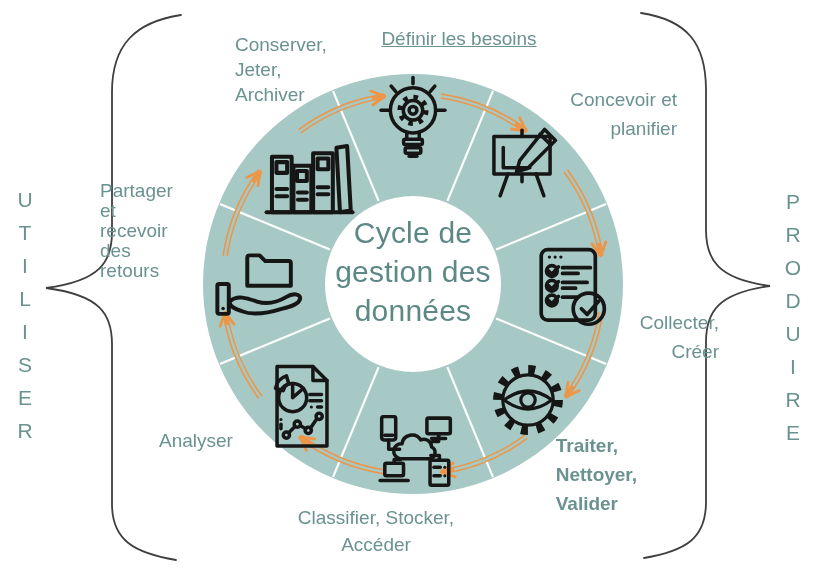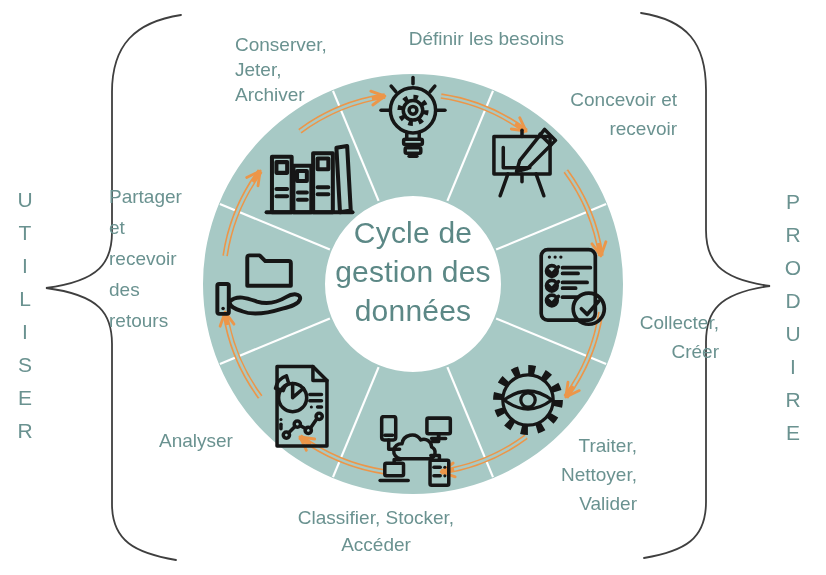--- a/index.html
+++ b/index.html
@@ -25,27 +25,27 @@
   .brace{stroke:var(--brace);stroke-width:1.8;fill:none;stroke-linecap:round;}
   .center-title{
     position:absolute;left:303px;top:213px;width:220px;text-align:center;
     font-size:30px;line-height:39px;font-weight:normal;color:var(--title);
     white-space:pre-line;letter-spacing:0.2px;
   }
   .stage-label{
     position:absolute;color:var(--text);font-size:19px;line-height:29px;
     white-space:pre-line;
   }
-  .lbl0{left:354px;top:24px;width:210px;text-align:right;}
+  .lbl0{left:354px;top:24px;width:210px;text-align:center;text-decoration:underline;}
   .lbl1{right:149px;top:85px;text-align:right;}
   .lbl2{right:107px;top:262px;text-align:right;margin-top:46px;}
-  .lbl3{right:189px;top:431px;text-align:right;}
+  .lbl3{right:189px;top:431px;text-align:left;font-weight:bold;}
   .lbl4{left:236px;top:504px;width:280px;text-align:center;line-height:27px;}
   .lbl5{left:159px;top:426px;}
-  .lbl6{left:109px;top:181px;line-height:31px;}
+  .lbl6{left:100px;top:181px;line-height:20px;}
   .lbl7{left:192px;top:32px;line-height:25px;margin-left:43px;}
   .side-letters{
     position:absolute;display:flex;flex-direction:column;align-items:center;
     color:var(--text);font-size:21px;line-height:33px;
   }
   .side-left{left:10px;top:183px;width:30px;}
   .side-right{left:777px;top:185px;width:32px;}
   .icon-box{position:absolute;}
   .icon-box svg{display:block;width:100%;height:100%;}
   .ic{stroke:var(--icon);stroke-width:4.5;fill:none;stroke-linecap:round;stroke-linejoin:round;}
@@ -119,21 +119,21 @@
     <path class="brace" d="M181,15 C135,22 112,45 112,92 L112,232 C112,262 100,281 46,288 C100,295 112,314 112,344 L112,504 C112,541 135,553 176,560"></path>
     <path class="brace" d="M641,13 C687,20 706,43 706,90 L706,230 C706,260 718,279 770,286 C718,293 706,312 706,342 L706,502 C706,539 685,551 644,558"></path>
   </svg>
 
   <div class="center-title">Cycle de
 gestion des
 données</div>
 
   <div class="stage-label lbl0">Définir les besoins</div>
   <div class="stage-label lbl1">Concevoir et
-recevoir</div>
+planifier</div>
   <div class="stage-label lbl2">Collecter,
 Créer</div>
   <div class="stage-label lbl3">Traiter,
 Nettoyer,
 Valider</div>
   <div class="stage-label lbl4">Classifier, Stocker,
 Accéder</div>
   <div class="stage-label lbl5">Analyser</div>
   <div class="stage-label lbl6">Partager
 et

